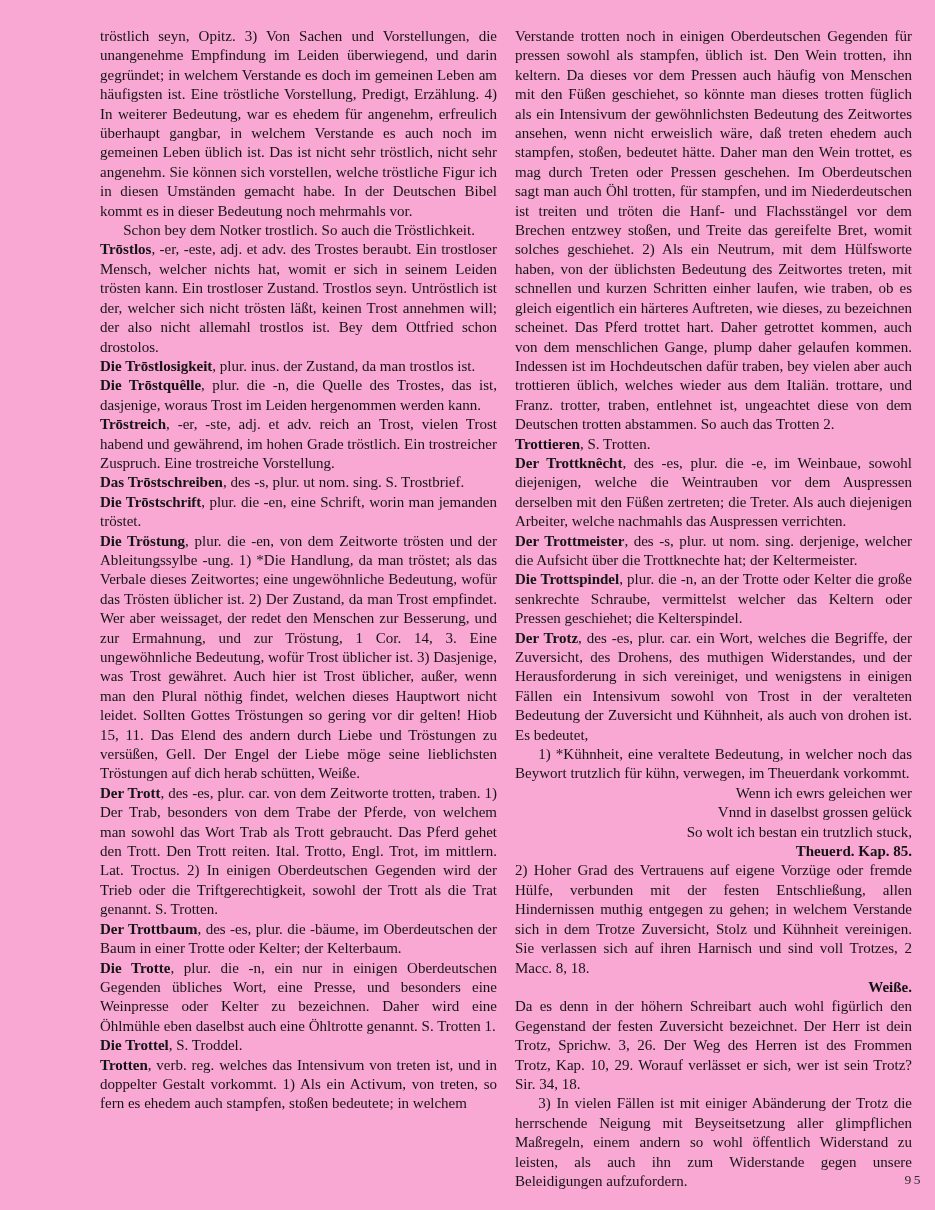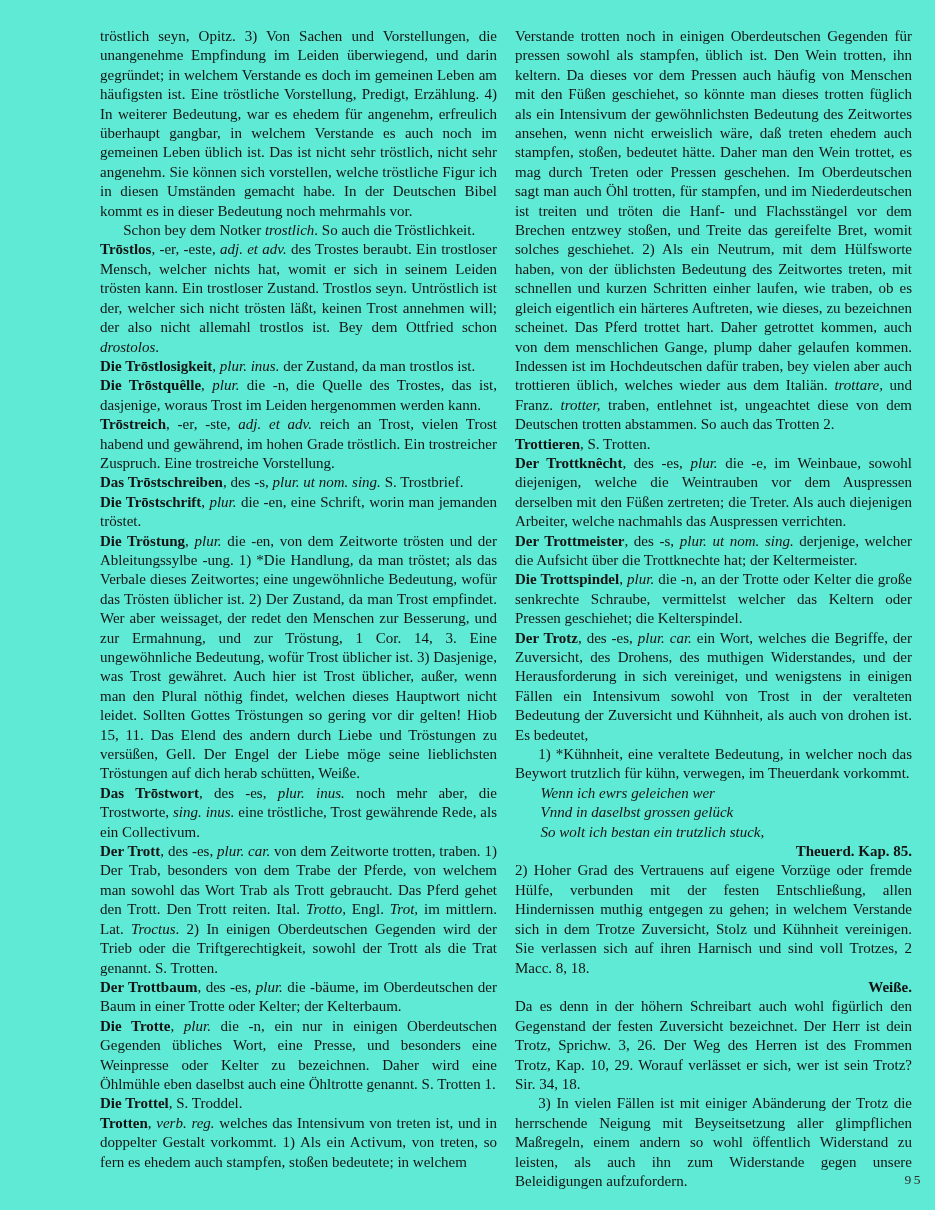--- a/index.html
+++ b/index.html
@@ -8,21 +8,21 @@
     background: #ffffff;
     font-family: "Liberation Serif", "DejaVu Serif", serif;
     color: #141414;
   }
   .page {
     position: relative;
     width: 935px;
     height: 1210px;
     box-sizing: border-box;
     padding: 27px 23px 0 100px;
-    background: #5eead4;
+    background: #f9a8d4;
     overflow: hidden;
   }
   .columns {
     display: flex;
     gap: 18px;
   }
   .col {
     width: 397px;
     font-size: 15px;
     line-height: 19.4px;
@@ -30,25 +30,24 @@
   }
   .col p {
     margin: 0;
     padding: 0;
     text-indent: 0;
   }
   .col p.indent { text-indent: 1.55em; }
   .col p.right-align { text-align: right; font-weight: bold; }
   .verse-line {
     margin-left: 1.7em;
-    text-align: left;
-    font-style: italic;
+    text-align: right;
   }
   .b { font-weight: bold; }
-  .i { font-style: italic; }
+  .i { }
   .n { font-style: normal; }
   .page-number {
     position: absolute;
     right: 12px;
     top: 1172px;
     font-size: 13.5px;
     letter-spacing: 2.5px;
     color: #2b2b2b;
   }
 </style>
@@ -60,21 +59,20 @@
     <div class="col" id="col-left">
         <p class="plain"><span class="n">tröstlich seyn, Opitz. 3) Von Sachen und Vorstellungen, die unangenehme Empfindung im Leiden überwiegend, und darin gegründet; in welchem Verstande es doch im gemeinen Leben am häufigsten ist. Eine tröstliche Vorstellung, Predigt, Erzählung. 4) In weiterer Bedeutung, war es ehedem für angenehm, erfreulich überhaupt gangbar, in welchem Verstande es auch noch im gemeinen Leben üblich ist. Das ist nicht sehr tröstlich, nicht sehr angenehm. Sie können sich vorstellen, welche tröstliche Figur ich in diesen Umständen gemacht habe. In der Deutschen Bibel kommt es in dieser Bedeutung noch mehrmahls vor.</span></p>
         <p class="indent"><span class="n">Schon bey dem Notker </span><span class="i">trostlich</span><span class="n">. So auch die Tröstlichkeit.</span></p>
         <p class="entry"><span class="b">Trōstlos</span><span class="n">, -er, -este, </span><span class="i">adj. et adv.</span><span class="n"> des Trostes beraubt. Ein trostloser Mensch, welcher nichts hat, womit er sich in seinem Leiden trösten kann. Ein trostloser Zustand. Trostlos seyn. Untröstlich ist der, welcher sich nicht trösten läßt, keinen Trost annehmen will; der also nicht allemahl trostlos ist. Bey dem Ottfried schon </span><span class="i">drostolos</span><span class="n">.</span></p>
         <p class="entry"><span class="b">Die Trōstlosigkeit</span><span class="n">, </span><span class="i">plur. inus.</span><span class="n"> der Zustand, da man trostlos ist.</span></p>
         <p class="entry"><span class="b">Die Trōstquêlle</span><span class="n">, </span><span class="i">plur.</span><span class="n"> die -n, die Quelle des Trostes, das ist, dasjenige, woraus Trost im Leiden hergenommen werden kann.</span></p>
         <p class="entry"><span class="b">Trōstreich</span><span class="n">, -er, -ste, </span><span class="i">adj. et adv.</span><span class="n"> reich an Trost, vielen Trost habend und gewährend, im hohen Grade tröstlich. Ein trostreicher Zuspruch. Eine trostreiche Vorstellung.</span></p>
         <p class="entry"><span class="b">Das Trōstschreiben</span><span class="n">, des -s, </span><span class="i">plur. ut nom. sing.</span><span class="n"> S. Trostbrief.</span></p>
         <p class="entry"><span class="b">Die Trōstschrift</span><span class="n">, </span><span class="i">plur.</span><span class="n"> die -en, eine Schrift, worin man jemanden tröstet.</span></p>
         <p class="entry"><span class="b">Die Tröstung</span><span class="n">, </span><span class="i">plur.</span><span class="n"> die -en, von dem Zeitworte trösten und der Ableitungssylbe -ung. 1) *Die Handlung, da man tröstet; als das Verbale dieses Zeitwortes; eine ungewöhnliche Bedeutung, wofür das Trösten üblicher ist. 2) Der Zustand, da man Trost empfindet. Wer aber weissaget, der redet den Menschen zur Besserung, und zur Ermahnung, und zur Tröstung, 1 Cor. 14, 3. Eine ungewöhnliche Bedeutung, wofür Trost üblicher ist. 3) Dasjenige, was Trost gewähret. Auch hier ist Trost üblicher, außer, wenn man den Plural nöthig findet, welchen dieses Hauptwort nicht leidet. Sollten Gottes Tröstungen so gering vor dir gelten! Hiob 15, 11. Das Elend des andern durch Liebe und Tröstungen zu versüßen, Gell. Der Engel der Liebe möge seine lieblichsten Tröstungen auf dich herab schütten, Weiße.</span></p>
-        <p class="entry"><span class="b">Das Trōstwort</span><span class="n">, des -es, </span><span class="i">plur. inus.</span><span class="n"> noch mehr aber, die Trostworte, </span><span class="i">sing. inus.</span><span class="n"> eine tröstliche, Trost gewährende Rede, als ein Collectivum.</span></p>
         <p class="entry"><span class="b">Der Trott</span><span class="n">, des -es, </span><span class="i">plur. car.</span><span class="n"> von dem Zeitworte trotten, traben. 1) Der Trab, besonders von dem Trabe der Pferde, von welchem man sowohl das Wort Trab als Trott gebraucht. Das Pferd gehet den Trott. Den Trott reiten. Ital. </span><span class="i">Trotto,</span><span class="n"> Engl. </span><span class="i">Trot,</span><span class="n"> im mittlern. Lat. </span><span class="i">Troctus</span><span class="n">. 2) In einigen Oberdeutschen Gegenden wird der Trieb oder die Triftgerechtigkeit, sowohl der Trott als die Trat genannt. S. Trotten.</span></p>
         <p class="entry"><span class="b">Der Trottbaum</span><span class="n">, des -es, </span><span class="i">plur.</span><span class="n"> die -bäume, im Oberdeutschen der Baum in einer Trotte oder Kelter; der Kelterbaum.</span></p>
         <p class="entry"><span class="b">Die Trotte</span><span class="n">, </span><span class="i">plur.</span><span class="n"> die -n, ein nur in einigen Oberdeutschen Gegenden übliches Wort, eine Presse, und besonders eine Weinpresse oder Kelter zu bezeichnen. Daher wird eine Öhlmühle eben daselbst auch eine Öhltrotte genannt. S. Trotten 1.</span></p>
         <p class="entry"><span class="b">Die Trottel</span><span class="n">, S. Troddel.</span></p>
         <p class="entry"><span class="b">Trotten</span><span class="n">, </span><span class="i">verb. reg.</span><span class="n"> welches das Intensivum von treten ist, und in doppelter Gestalt vorkommt. 1) Als ein Activum, von treten, so fern es ehedem auch stampfen, stoßen bedeutete; in welchem</span></p>
       </div>
     <div class="col" id="col-right">
         <p class="plain"><span class="n">Verstande trotten noch in einigen Oberdeutschen Gegenden für pressen sowohl als stampfen, üblich ist. Den Wein trotten, ihn keltern. Da dieses vor dem Pressen auch häufig von Menschen mit den Füßen geschiehet, so könnte man dieses trotten füglich als ein Intensivum der gewöhnlichsten Bedeutung des Zeitwortes ansehen, wenn nicht erweislich wäre, daß treten ehedem auch stampfen, stoßen, bedeutet hätte. Daher man den Wein trottet, es mag durch Treten oder Pressen geschehen. Im Oberdeutschen sagt man auch Öhl trotten, für stampfen, und im Niederdeutschen ist treiten und tröten die Hanf- und Flachsstängel vor dem Brechen entzwey stoßen, und Treite das gereifelte Bret, womit solches geschiehet. 2) Als ein Neutrum, mit dem Hülfsworte haben, von der üblichsten Bedeutung des Zeitwortes treten, mit schnellen und kurzen Schritten einher laufen, wie traben, ob es gleich eigentlich ein härteres Auftreten, wie dieses, zu bezeichnen scheinet. Das Pferd trottet hart. Daher getrottet kommen, auch von dem menschlichen Gange, plump daher gelaufen kommen. Indessen ist im Hochdeutschen dafür traben, bey vielen aber auch trottieren üblich, welches wieder aus dem Italiän. </span><span class="i">trottare,</span><span class="n"> und Franz. </span><span class="i">trotter,</span><span class="n"> traben, entlehnet ist, ungeachtet diese von dem Deutschen trotten abstammen. So auch das Trotten 2.</span></p>
         <p class="entry"><span class="b">Trottieren</span><span class="n">, S. Trotten.</span></p>
         <p class="entry"><span class="b">Der Trottknêcht</span><span class="n">, des -es, </span><span class="i">plur.</span><span class="n"> die -e, im Weinbaue, sowohl diejenigen, welche die Weintrauben vor dem Auspressen derselben mit den Füßen zertreten; die Treter. Als auch diejenigen Arbeiter, welche nachmahls das Auspressen verrichten.</span></p>

